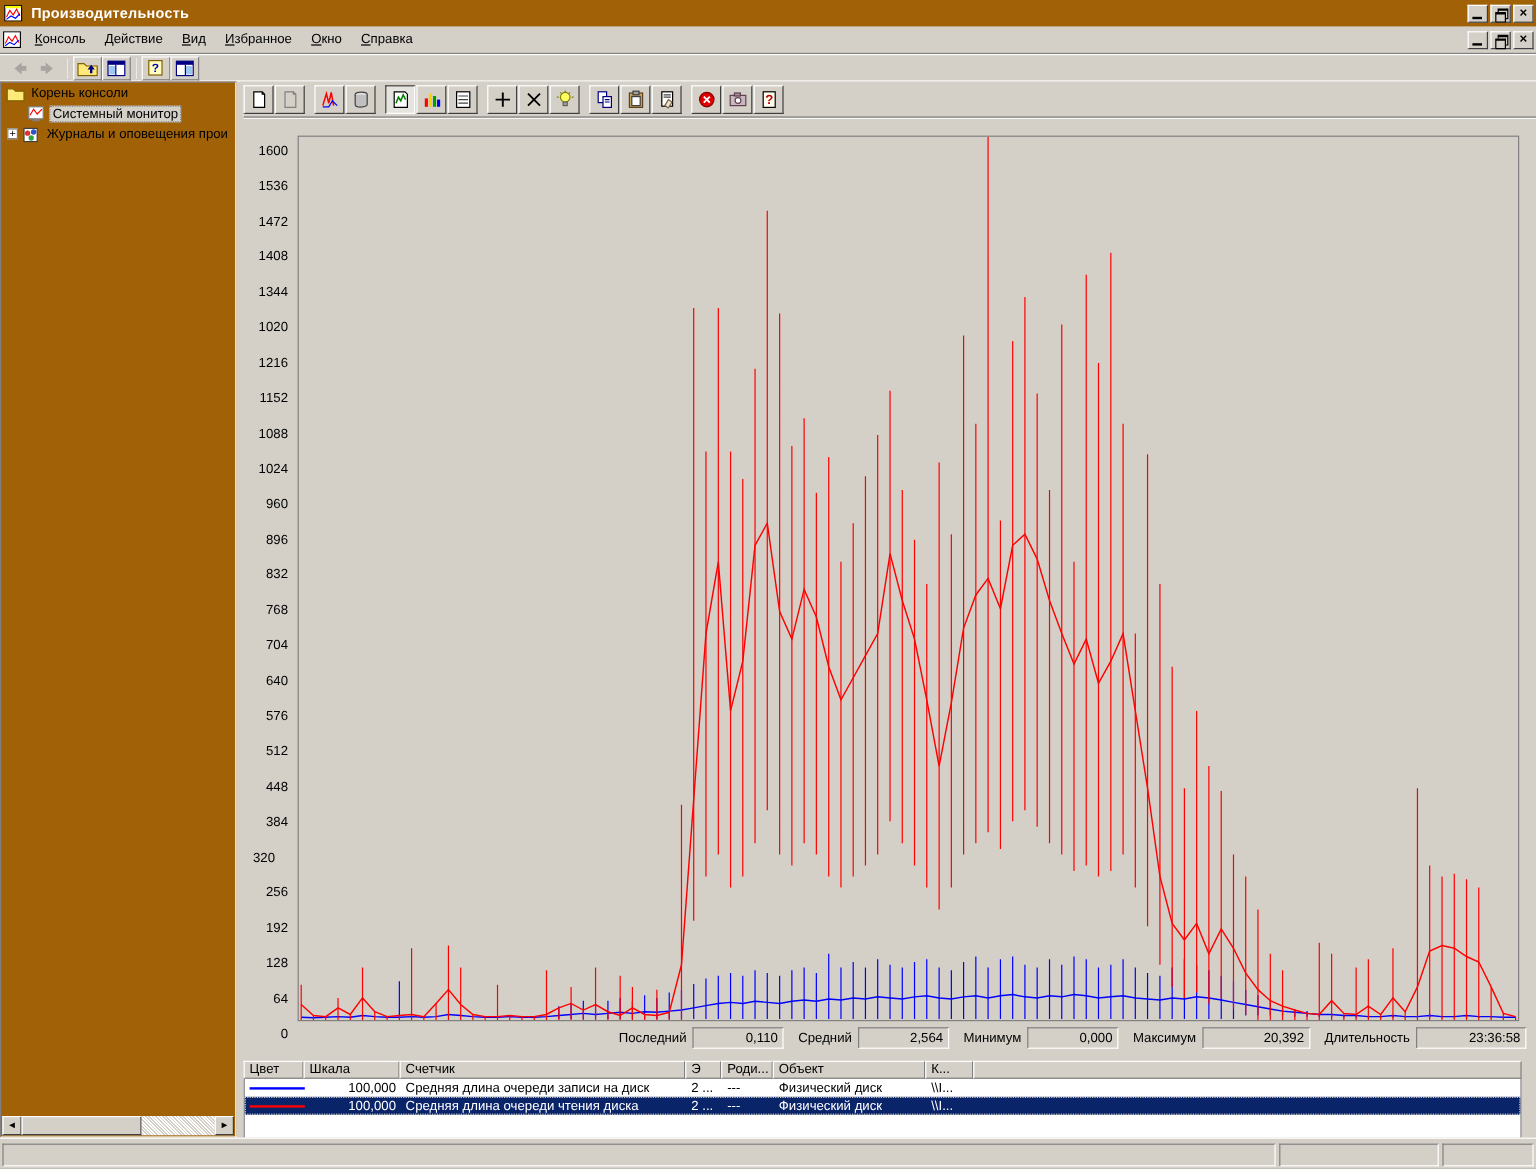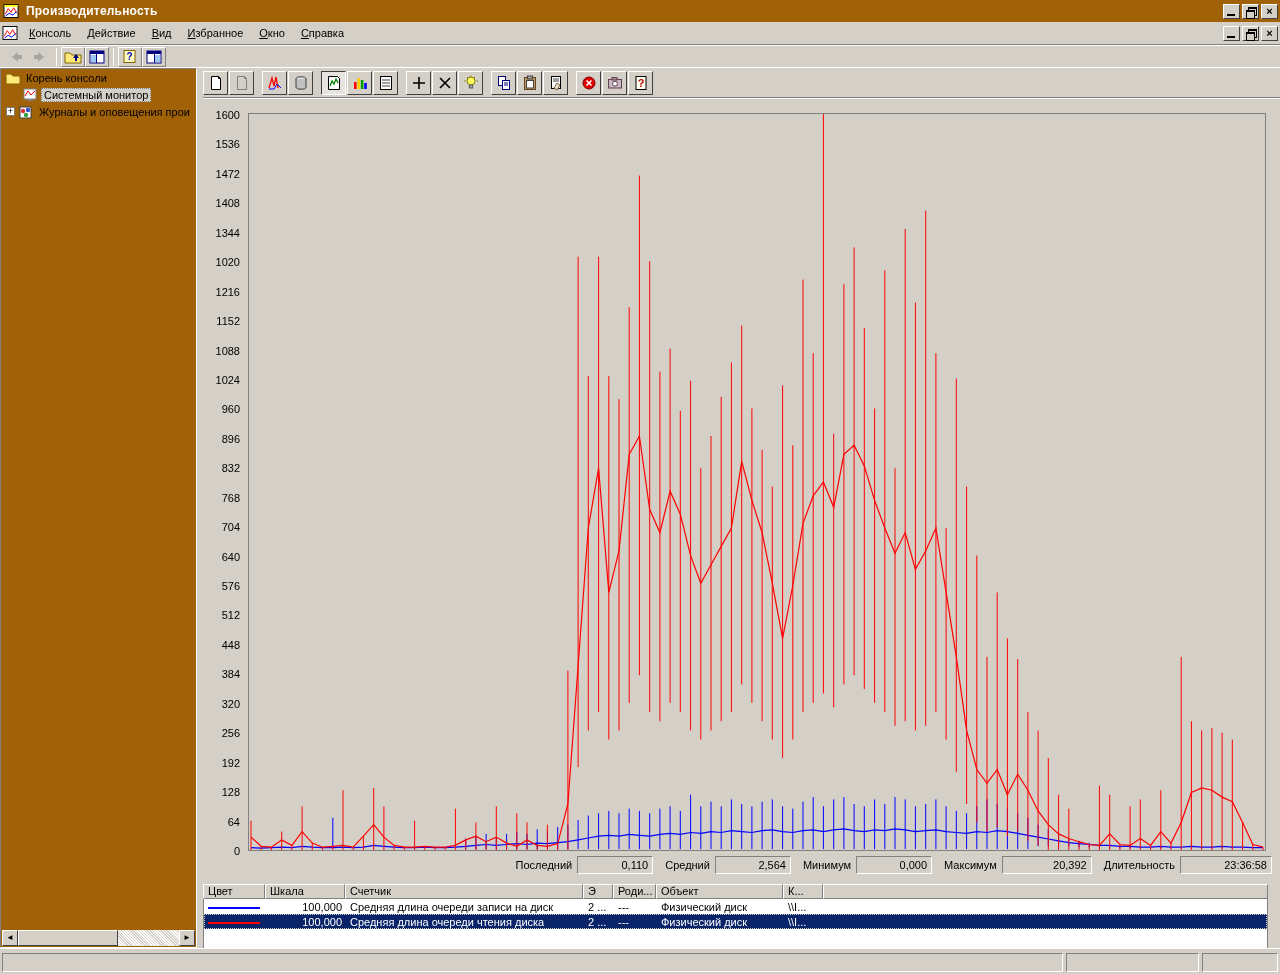--- a/index.html
+++ b/index.html
@@ -51,21 +51,21 @@
 
   
   .pane { position:absolute; left:200px; top:68px; right:0; bottom:26px; background:#d4d0c8; }
   .ptoolbar { position:absolute; top:2px; left:3px; right:0; height:28px; display:flex; align-items:center;
     border-bottom:1px solid #808080; box-shadow:0 1px 0 #fff; padding-bottom:2px; }
   .pbtn { width:25px; height:24px; background:#d4d0c8; border:1px solid; border-color:#fff #404040 #404040 #fff;
     display:flex; align-items:center; justify-content:center; margin-right:1px; }
   .pbtn.pressed { border-color:#404040 #fff #fff #404040; background:#e6e4de; }
   .pgap { width:7px; }
 
-  .yaxis { position:absolute; left:0; top:47px; width:44px; height:736px; }
+  .yaxis { position:absolute; left:0; top:58px; width:44px; height:736px; }
   .ytick { position:absolute; right:4px; width:40px; text-align:right; font-size:11px; color:#000; }
 
   .plot-wrap { position:absolute; left:48px; top:45px; width:1018px; height:738px; border:1px solid #808080; }
   .plot-wrap svg { display:block; }
 
   
   .statsbar { position:absolute; top:788px; right:8px; height:18px; display:flex; align-items:center; }
   .stat-label { font-size:11px; margin:0 5px 0 12px; }
   .stat-box { height:18px; background:#d4d0c8; border:1px solid; border-color:#808080 #fff #fff #808080;
     font-size:11px; text-align:right; padding:2px 4px 0 0; }
@@ -75,21 +75,21 @@
   .lheader { display:flex; height:15px; }
   .hcell { background:#d4d0c8; border:1px solid; border-color:#fff #808080 #808080 #fff;
     font-size:11px; padding:0 4px; overflow:hidden; white-space:nowrap; }
   .lbody { background:#fff; height:50px; border-left:1px solid #808080; border-right:1px solid #808080; }
   .lrow { display:flex; height:15px; align-items:center; font-size:11px; white-space:nowrap; }
   .lrow.sel { background:#0a246a; color:#fff; outline:1px dotted #d4d0c8; outline-offset:-1px; }
   .lcell { padding:0 4px; overflow:hidden; flex:none; }
   .swatch { display:inline-block; width:52px; height:0; vertical-align:middle; }
 
   
-  .c0{width:62px}.c1{width:80px; text-align:left}.c2{width:238px}.c3{width:30px}.c4{width:43px}.c5{width:127px}.c6{width:40px}.c7{flex:1}
+  .c0{width:50px}.c1{width:80px; text-align:left}.c2{width:238px}.c3{width:30px}.c4{width:43px}.c5{width:127px}.c6{width:40px}.c7{flex:1}
 
   
   .statusbar { position:absolute; left:0; right:0; bottom:0; height:26px; background:#d4d0c8;
     border-top:1px solid #fff; display:flex; align-items:flex-start; padding:4px 2px 0 2px; gap:3px; }
   .spanel { height:19px; background:#d4d0c8; border:1px solid; border-color:#808080 #fff #fff #808080; }
   .sp1 { flex:1; } .sp2 { width:133px; } .sp3 { width:76px; }
 </style>
 </head>
 <body>
 
@@ -341,21 +341,21 @@
         <div class="ytick" style="top: 288.4px;">960</div>
         <div class="ytick" style="top: 317.84px;">896</div>
         <div class="ytick" style="top: 347.28px;">832</div>
         <div class="ytick" style="top: 376.72px;">768</div>
         <div class="ytick" style="top: 406.16px;">704</div>
         <div class="ytick" style="top: 435.6px;">640</div>
         <div class="ytick" style="top: 465.04px;">576</div>
         <div class="ytick" style="top: 494.48px;">512</div>
         <div class="ytick" style="top: 523.92px;">448</div>
         <div class="ytick" style="top: 553.36px;">384</div>
-        <div class="ytick" style="top: 582.8px;">320</div>
+        <div class="ytick" style="top: 582.8px; text-align: center;">320</div>
         <div class="ytick" style="top: 612.24px;">256</div>
         <div class="ytick" style="top: 641.68px;">192</div>
         <div class="ytick" style="top: 671.12px;">128</div>
         <div class="ytick" style="top: 700.56px;">64</div>
         <div class="ytick" style="top: 730px;">0</div>
       </div>
 
     <div class="plot-wrap">
       <svg id="plot-svg" width="1016" height="736">
           <path d="M83.8 733.7L83.8 703.8M216.7 735.1L216.7 724.5M226.9 735.1L226.9 722.2M237.1 735.1L237.1 719.9M247.3 735.1L247.3 723.1M257.6 735.1L257.6 719.9M267.8 735.1L267.8 717.6M278.0 735.1L278.0 719.9M288.2 735.1L288.2 715.3M298.4 735.1L298.4 717.6M308.7 735.1L308.7 713.0M318.9 735.1L318.9 710.7M329.1 735.1L329.1 706.1M339.3 735.1L339.3 701.5M349.6 735.1L349.6 699.2M359.8 735.1L359.8 696.9M370.0 735.1L370.0 699.2M380.2 735.1L380.2 694.6M390.4 735.1L390.4 696.9M400.7 735.1L400.7 699.2M410.9 735.1L410.9 694.6M421.1 735.1L421.1 692.3M431.3 735.1L431.3 696.9M441.6 735.1L441.6 680.8M451.8 735.1L451.8 692.3M462.0 735.1L462.0 687.7M472.2 735.1L472.2 692.3M482.4 735.1L482.4 685.4M492.7 735.1L492.7 690.0M502.9 735.1L502.9 692.3M513.1 735.1L513.1 687.7M523.3 735.1L523.3 685.4M533.6 735.1L533.6 692.3M543.8 735.1L543.8 694.6M554.0 735.1L554.0 687.7M564.2 735.1L564.2 683.1M574.4 735.1L574.4 692.3M584.7 735.1L584.7 685.4M594.9 735.1L594.9 683.1M605.1 735.1L605.1 690.0M615.3 735.1L615.3 692.3M625.6 735.1L625.6 685.4M635.8 735.1L635.8 690.0M646.0 735.1L646.0 683.1M656.2 735.1L656.2 685.4M666.4 735.1L666.4 692.3M676.7 735.1L676.7 690.0M686.9 735.1L686.9 685.4M697.1 735.1L697.1 692.3M707.3 735.1L707.3 696.9M717.6 735.1L717.6 699.2M727.8 735.1L727.8 692.3M738.0 735.1L738.0 685.4M748.2 735.1L748.2 690.0M758.4 735.1L758.4 694.6M768.7 735.1L768.7 699.2M778.9 735.1L778.9 703.8M789.1 732.3L789.1 710.7M799.3 732.3L799.3 715.3M809.6 732.3L809.6 719.9M819.8 732.3L819.8 724.5M830.0 733.2L830.0 726.8M840.2 733.2L840.2 728.6M850.4 733.7L850.4 730.5M860.7 733.7L860.7 730.5M870.9 734.2L870.9 732.3M881.1 734.2L881.1 732.3M891.3 734.2L891.3 733.2M901.6 734.2L901.6 733.2M911.8 734.2L911.8 732.3M922.0 734.2L922.0 733.2M932.2 734.2L932.2 733.2M942.4 734.2L942.4 730.5M952.7 734.2L952.7 733.2M962.9 734.2L962.9 733.2M973.1 734.2L973.1 732.3M983.3 734.2L983.3 733.2M993.6 734.2L993.6 733.2" stroke="#0000ff" fill="none"></path>

